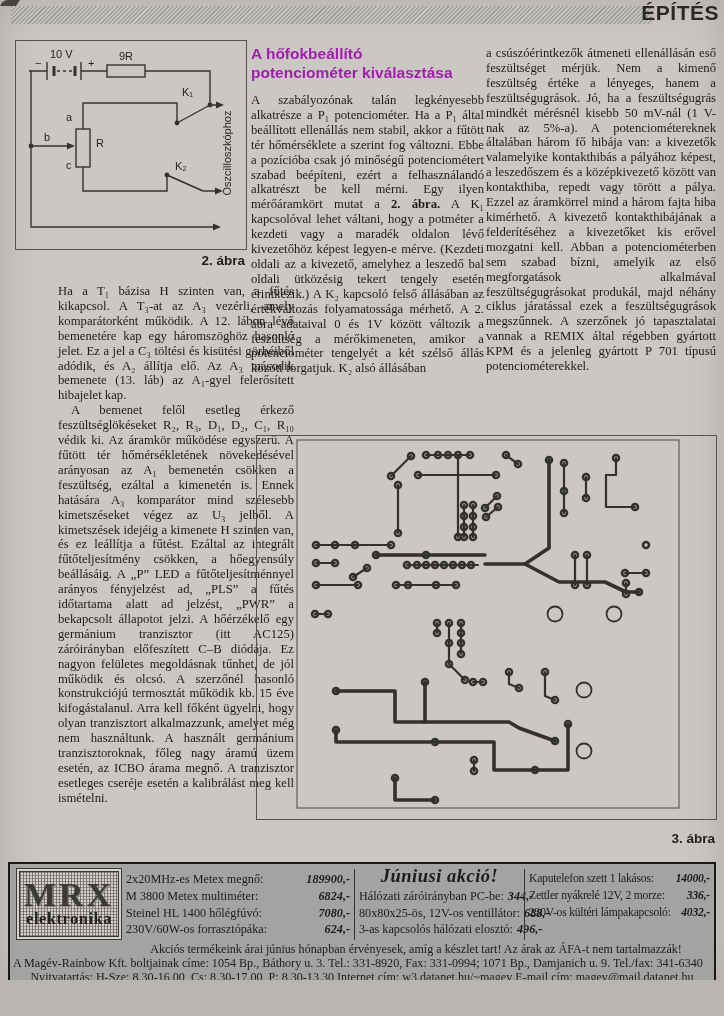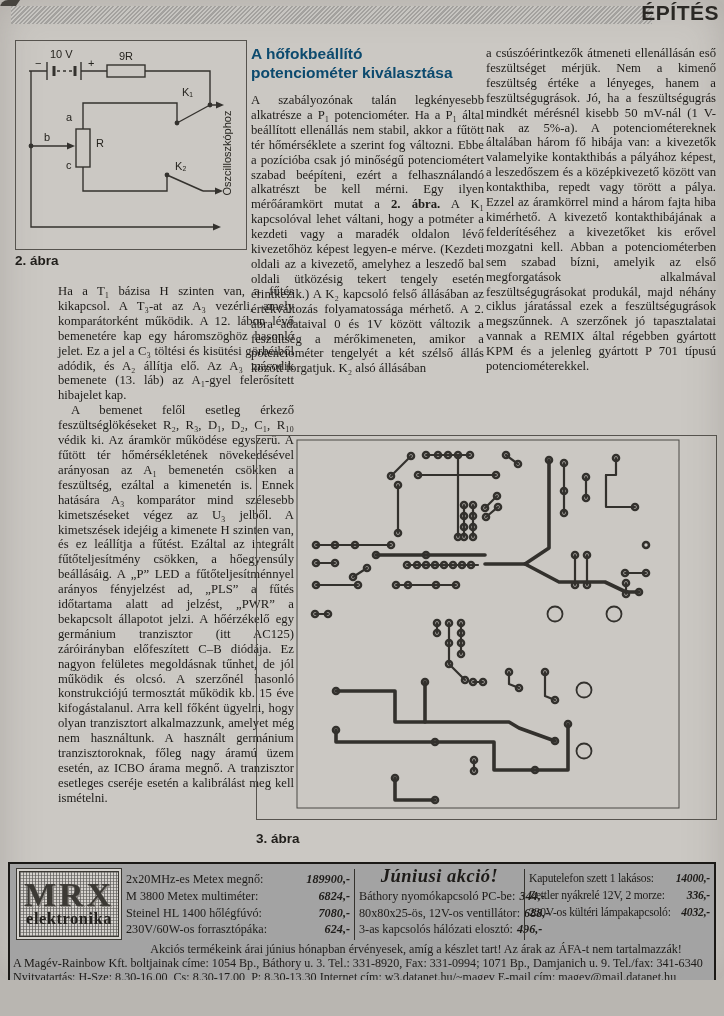--- a/index.html
+++ b/index.html
@@ -15,27 +15,27 @@
   .corner-artifact{position:absolute;left:0;top:0;width:24px;height:6px;background:#47443f;transform:skewX(-35deg) translateX(-6px);}
 
   
   .col{position:absolute;width:233px;font-size:12.7px;line-height:14.9px;text-align:justify;color:#1d1b18;}
   .col p{margin:0;}
   .col p.indent{text-indent:13px;}
   #col-left{left:11px;top:284px;width:236px;margin-left:47px;}
   #col-mid{left:251px;top:44px;width:233px;}
   #col-right{left:486px;top:46px;width:230px;}
   .mid-heading{font-family:"Liberation Sans","DejaVu Sans",sans-serif;font-weight:bold;font-size:15.5px;line-height:19px;
-     text-align:left;color:#0c4a6e;margin:0 0 11px 0;}
+     text-align:left;color:#a21caf;margin:0 0 11px 0;}
   .figref{font-weight:bold;}
 
   
   .fig2-box{position:absolute;left:15px;top:40px;width:230px;height:208px;border:1.2px solid #56534e;}
   .fig-caption{position:absolute;font-family:"Liberation Sans","DejaVu Sans",sans-serif;font-weight:bold;
-     font-size:13.5px;color:#201e1a;text-align:left;}
+     font-size:13.5px;color:#201e1a;text-align:right;}
   #fig2-caption{left:15px;top:253px;width:230px;}
   #fig3-caption{left:256px;top:831px;width:459px;}
   .cir{stroke:#34322e;stroke-width:1.4;fill:none;}
   .cir-thick{stroke:#34322e;stroke-width:3;fill:none;}
   .cir-dash{stroke:#34322e;stroke-width:1.4;fill:none;stroke-dasharray:3 3;}
   .cir-dot{fill:#34322e;}
   .cir-txt{font-family:"Liberation Sans","DejaVu Sans",sans-serif;font-size:11px;fill:#26241f;}
 
   
   .fig3-box{position:absolute;left:256px;top:435px;width:459px;height:383px;border:1.2px solid #56534e;}
@@ -59,21 +59,21 @@
   .ad-line{display:flex;justify-content:space-between;}
   .ad-price{font-weight:bold;font-style:italic;margin-left:4px;}
   #ad-col1{left:116px;width:224px;}
   #ad-col2{left:349px;width:161px;top:4px;}
   #ad-col3{left:519px;width:181px;font-size:11.6px;letter-spacing:-.2px;}
   .ad-divider{position:absolute;top:5px;height:71px;border-left:1px solid #34322d;}
   #ad-div1{left:344px;}  #ad-div2{left:514px;}
   .ad-title{font-weight:bold;font-style:italic;font-size:18.5px;text-align:center;margin:0 0 3px 0;letter-spacing:.5px;}
   .ad-note{position:absolute;left:112px;right:4px;top:78px;font-size:12.1px;text-align:center;white-space:nowrap;}
   .ad-address{position:absolute;left:3px;right:3px;top:92px;font-size:12.1px;text-align:left;white-space:nowrap;}
-  .ad-hours{position:absolute;left:3px;right:3px;top:106px;font-size:12.1px;text-align:left;white-space:nowrap;}
+  .ad-hours{position:absolute;left:3px;right:3px;top:106px;font-size:12.1px;text-align:center;white-space:nowrap;}
 
   
   .footer{position:absolute;left:0;right:0;top:995px;height:16px;font-family:"Liberation Sans","DejaVu Sans",sans-serif;
      font-size:13px;color:#7f1d1d;}
   .footer .mag{position:absolute;left:10px;font-weight:bold;}
   .footer .iss{position:absolute;left:0;right:0;text-align:center;font-weight:bold;}
   .footer .pg{position:absolute;right:8px;font-weight:bold;}
 </style>
 </head>
 <body>
@@ -326,21 +326,21 @@
           <span>230V/60W-os forrasztópáka:</span>
           <span class="ad-price">624,-</span>
         </div>
     </div>
 
     <div class="ad-divider" id="ad-div1"></div>
 
     <div class="ad-col" id="ad-col2">
       <div class="ad-title">Júniusi akció!</div>
       <div class="ad-line">
-          <span>Báthory nyomókapcsoló PC-be:</span>
+          <span>Hálózati záróirányban PC-be:</span>
           <span class="ad-price">344,-</span>
         </div>
       <div class="ad-line">
           <span>80x80x25-ös, 12V-os ventillátor:</span>
           <span class="ad-price">688,-</span>
         </div>
       <div class="ad-line">
           <span>3-as kapcsolós hálózati elosztó:</span>
           <span class="ad-price">496,-</span>
         </div>

